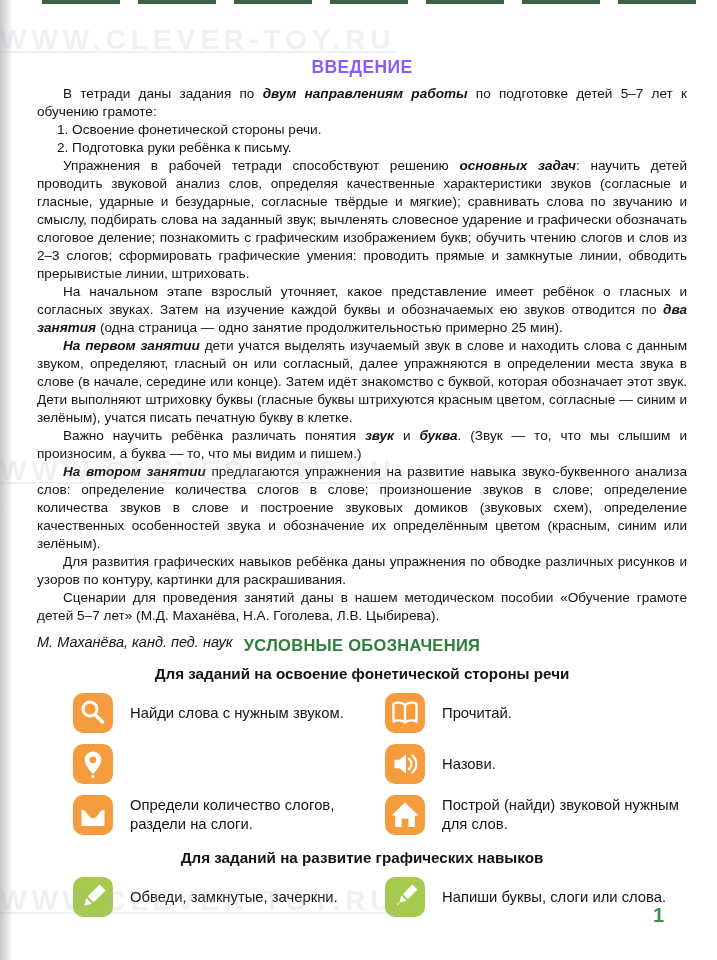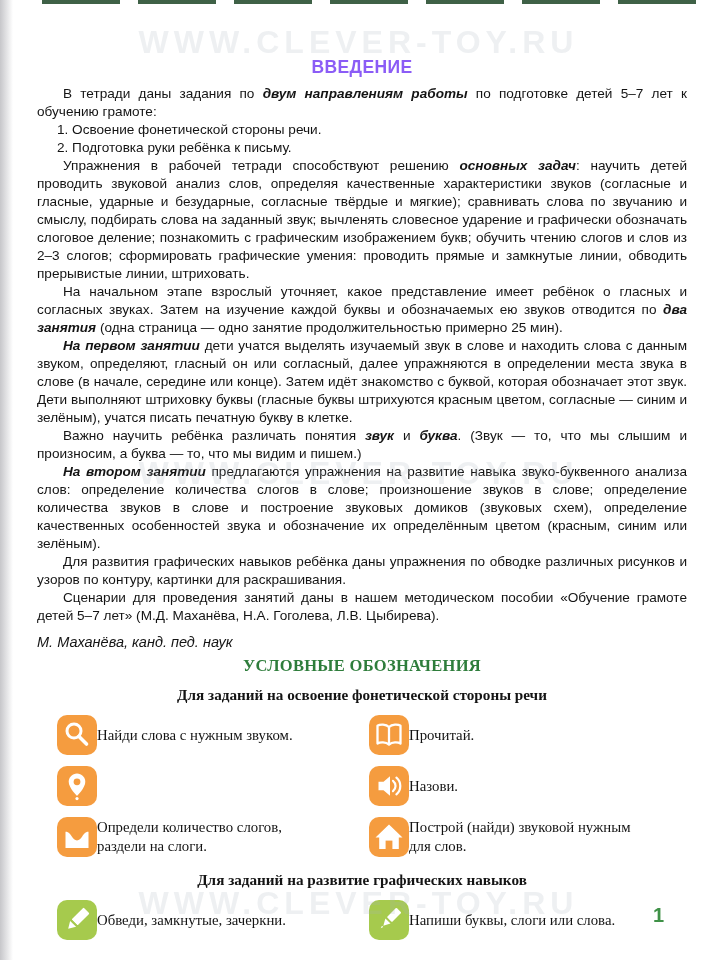--- a/index.html
+++ b/index.html
@@ -11,39 +11,39 @@
   .scan-top-edge{
     position:absolute;top:0;left:42px;right:6px;height:4px;
     background:repeating-linear-gradient(90deg,#1d4526 0 78px,rgba(29,69,38,0) 78px 96px);
     opacity:.85;
   }
   .scan-left-edge{
     position:absolute;left:0;top:0;bottom:0;width:13px;
     background:linear-gradient(90deg,rgba(120,120,128,.42),rgba(255,255,255,0));
   }
   .watermark{
-    position:absolute;left:0;right:0;text-align:center;
-    font-size:32px;font-weight:bold;letter-spacing:5px;white-space:nowrap;
-    color:rgba(170,180,190,.20);pointer-events:none;z-index:6;
+    position:absolute;left:0;right:0;text-align:left;
+    font-size:28px;font-weight:bold;letter-spacing:5px;white-space:nowrap;
+    color:rgba(170,180,190,.20);pointer-events:none;z-index:6;text-decoration:underline;
   }
   .content{position:absolute;left:0;top:0;right:0;bottom:0;padding:57px 30px 0 37px;box-sizing:border-box;}
   .intro-title{
     margin:0 0 7px 0;text-align:center;font-size:17.5px;font-weight:bold;
     letter-spacing:.4px;
   }
   .para{margin:0;font-size:13.6px;line-height:18px;text-align:justify;}
   .para.indent{text-indent:26px;}
   .para.list{text-align:left;padding-left:20px;text-indent:0;}
   .para .em{font-weight:bold;font-style:italic;}
   .signature{margin-top:9px;font-style:italic;font-size:14.5px;}
-  .legend{position:absolute;left:37px;right:30px;top:656px;font-family:Liberation Serif, serif;}
+  .legend{position:absolute;left:37px;right:30px;top:636px;}
   .legend-title{margin:0 0 10px 0;text-align:center;font-size:16.5px;font-weight:bold;letter-spacing:.3px;}
   .legend-sub{margin:0 0 11px 0;text-align:center;font-size:15.2px;font-weight:bold;}
   .legend-grid{display:grid;grid-template-columns:312px auto;row-gap:11px;margin:0 0 14px 20px;}
-  .legend-item{display:flex;align-items:center;}
+  .legend-item{display:flex;align-items:center;gap:17px;margin-left:16px;}
   .legend-icon{width:40px;height:40px;border-radius:10px;flex:0 0 40px;display:block;}
   .legend-icon svg{display:block;width:40px;height:40px;}
   .legend-label{font-size:14.8px;line-height:19px;white-space:pre-line;}
   .page-number{position:absolute;right:53px;bottom:33px;font-size:20px;font-weight:bold;}
 </style>
 </head>
 <body>
 
 <div class="page">
   <div class="scan-top-edge"></div>

